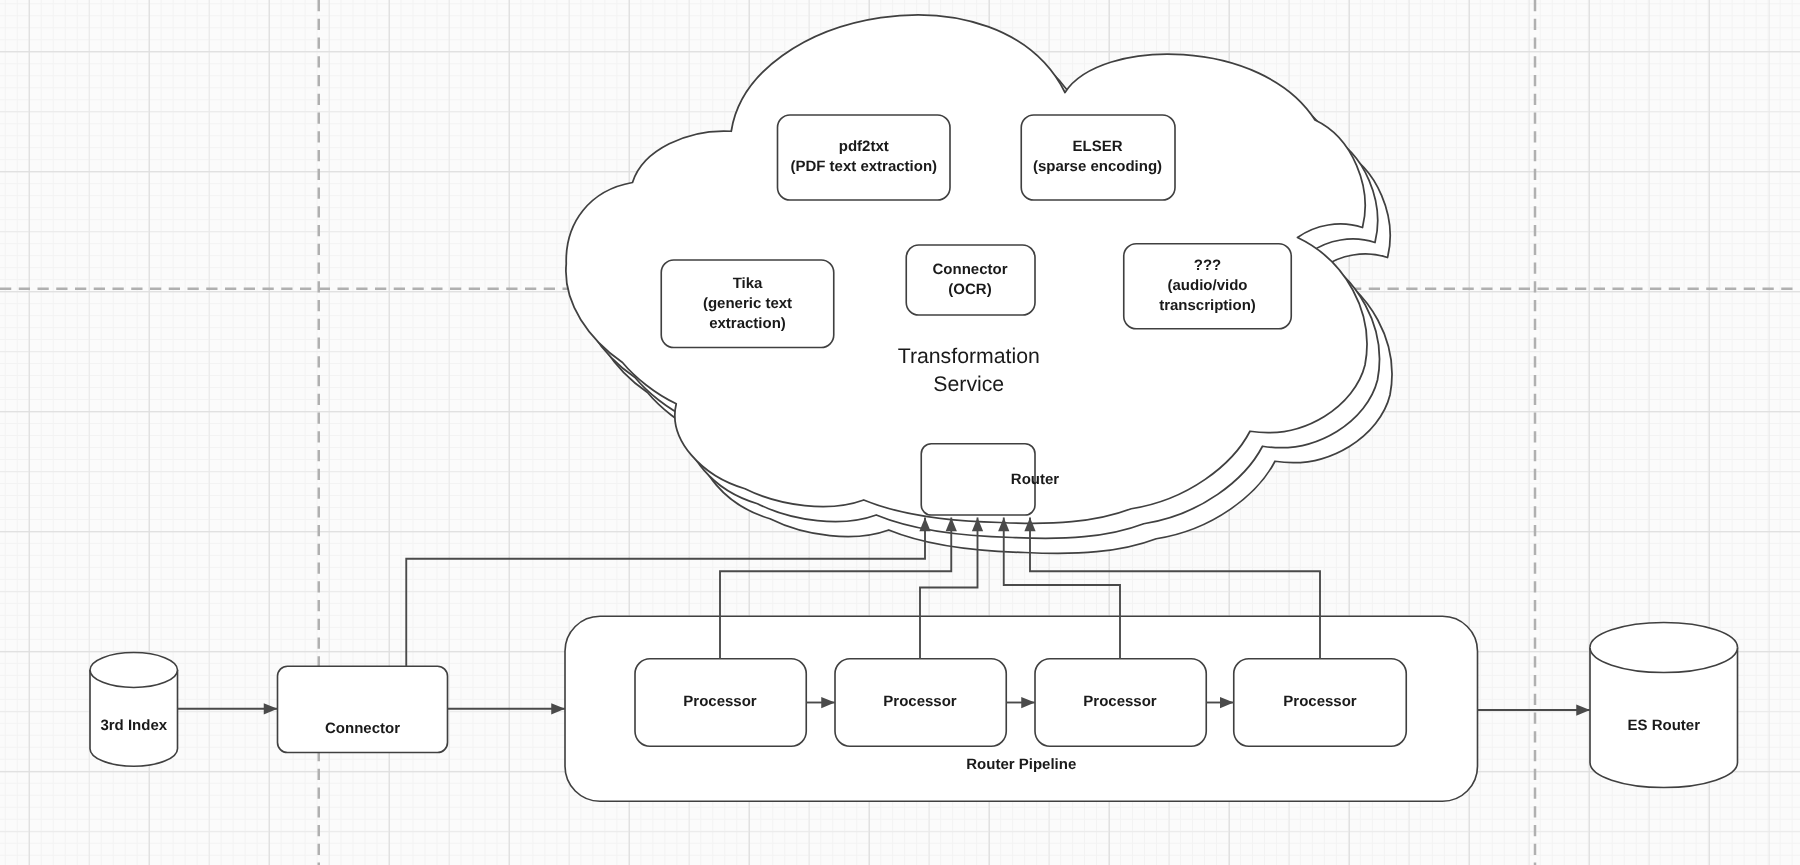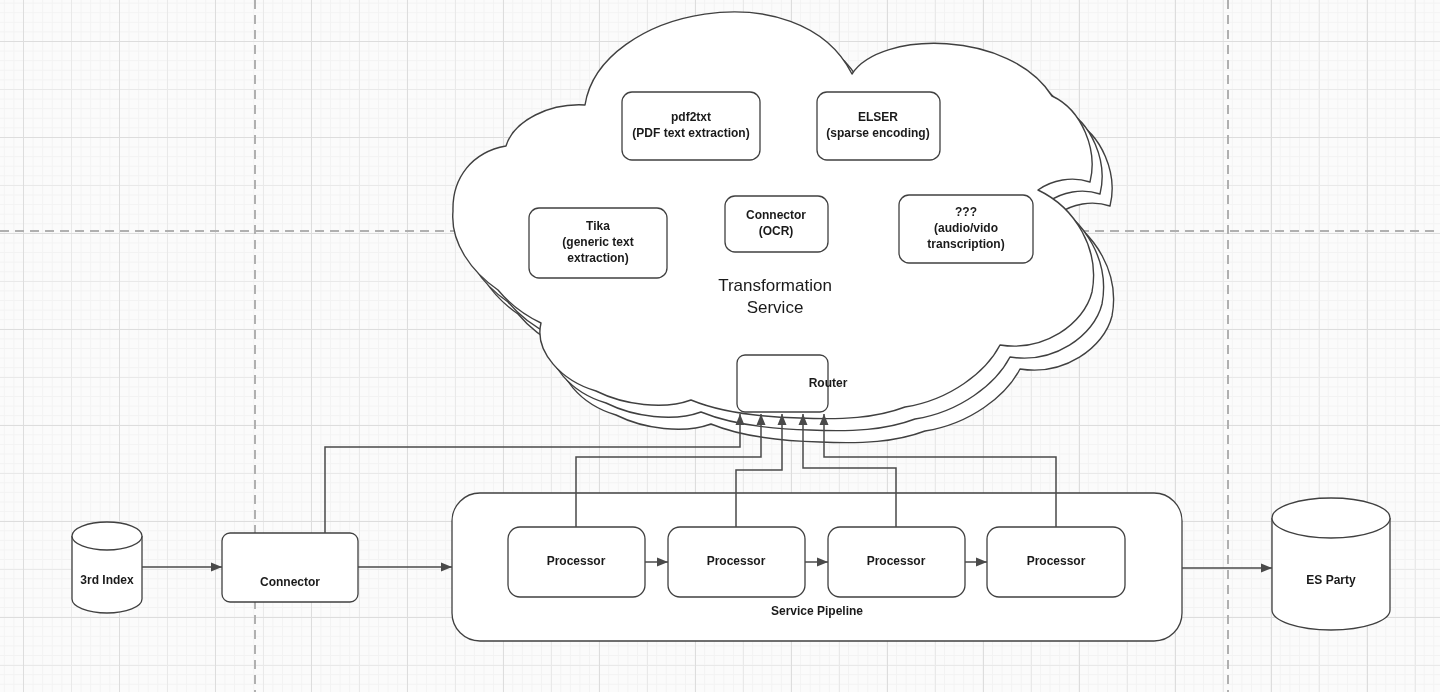--- a/index.html
+++ b/index.html
@@ -119,14 +119,14 @@
 transcription)</div>
 <div class="lbl bold" style="left:775px;top:297px;">Transformation
 Service</div>
 <div class="lbl" style="left:828px;top:384px;">Router</div>
 <div class="lbl" style="left:107px;top:581px;">3rd Index</div>
 <div class="lbl" style="left:290px;top:568px;margin-top:15px;">Connector</div>
 <div class="lbl" style="left:576px;top:562px;">Processor</div>
 <div class="lbl" style="left:736px;top:562px;">Processor</div>
 <div class="lbl" style="left:896px;top:562px;">Processor</div>
 <div class="lbl" style="left:1056px;top:562px;">Processor</div>
-<div class="lbl" style="left:817px;top:612px;">Service Pipeline</div>
-<div class="lbl" style="left:1331px;top:581px;">ES Party</div>
+<div class="lbl" style="left:817px;top:612px;">Router Pipeline</div>
+<div class="lbl" style="left:1331px;top:581px;">ES Router</div>
 
 </body></html>

